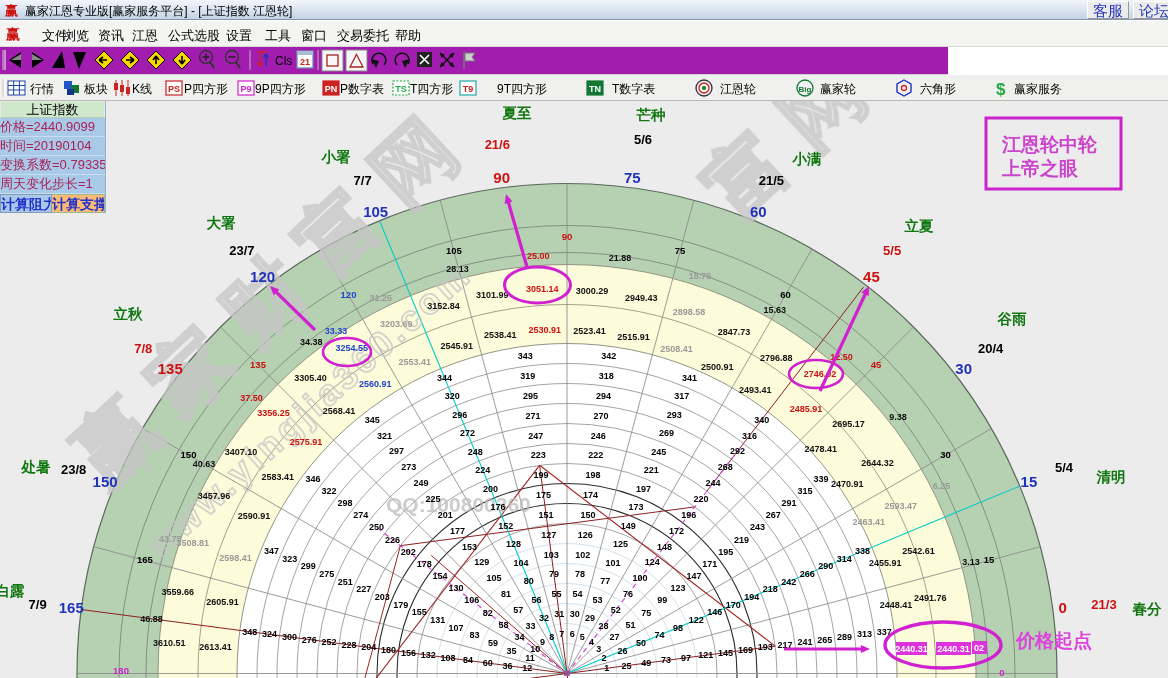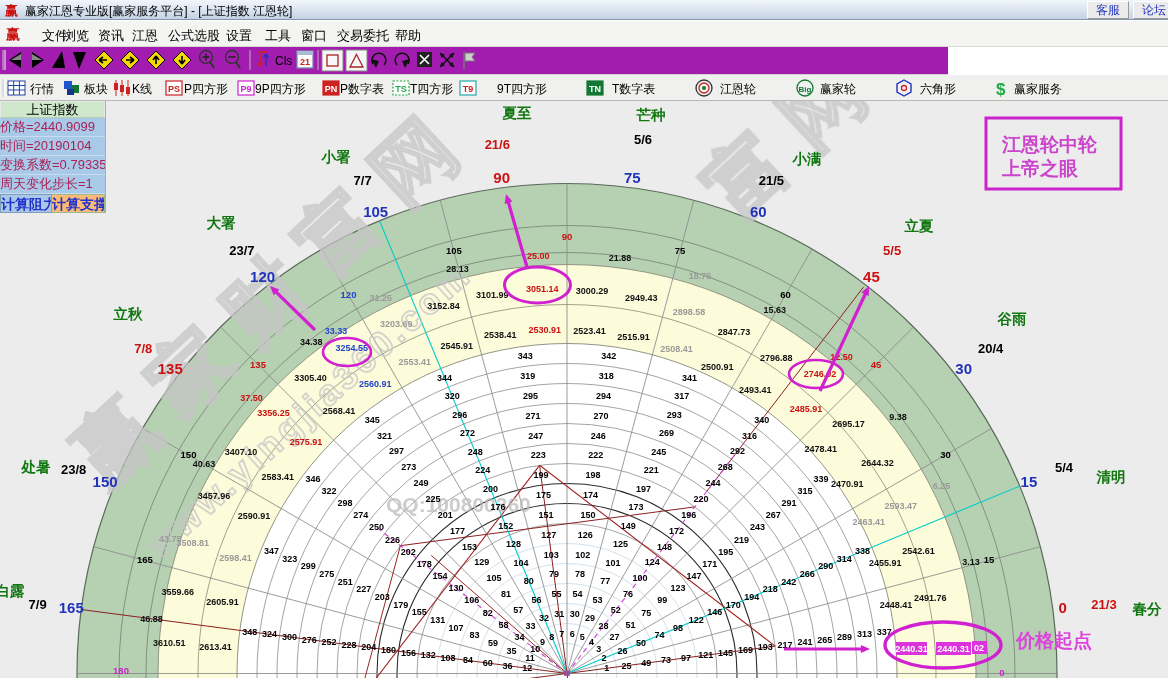--- a/index.html
+++ b/index.html
@@ -1,18 +1,18 @@
 <!DOCTYPE html>
 <html><head><meta charset="utf-8"><style>
 *{margin:0;padding:0;box-sizing:border-box}
 html,body{width:1168px;height:678px;overflow:hidden;font-family:"Liberation Sans",sans-serif}
 #titlebar{position:absolute;left:0;top:0;width:1168px;height:20px;background:linear-gradient(180deg,#f2f6fb 0%,#dde7f2 45%,#c4d2e4 100%);border-bottom:1px solid #8196ad;font-size:12px;color:#000}
 #title-logo{position:absolute;left:5px;top:2px;color:#cc1111;font-weight:bold;font-size:13px}
 #title-text{position:absolute;left:25px;top:3px;font-weight:normal}
-.tbtn{position:absolute;top:1px;width:42px;height:18px;background:#ebebeb;border:1px solid #999;border-top-color:#fff;border-left-color:#fff;color:#2233bb;font-size:12px;text-align:center;line-height:17px}
+.tbtn{position:absolute;top:1px;width:42px;height:18px;background:#ebebeb;border:1px solid #999;border-top-color:#fff;border-left-color:#fff;color:#2233bb;font-size:15px;text-align:center;line-height:17px}
 #menubar{position:absolute;left:0;top:21px;width:1168px;height:26px;background:#f4f4f2;border-bottom:1px solid #d8d8d4;font-size:13px;color:#000}
 #menu-logo{position:absolute;left:6px;top:5px;color:#cc1111;font-weight:bold;font-size:14px}
 #tb1{position:absolute;left:0;top:47px;width:948px;height:28px;background:#a21caf;border-bottom:1px solid #d0d0cc}
 #tb2{position:absolute;left:0;top:75px;width:1168px;height:26px;background:#f0f0ee;border-bottom:1px solid #b8b8b4;font-size:12px;color:#000}
 #chart{position:absolute;left:0;top:101px;width:1168px;height:577px;background:#ececec}
 #panel{position:absolute;left:0;top:0;width:106px;font-size:13px;border-right:1px solid #9ab0c6}
 .ph{height:17px;background:#cfe8cb;border:1px solid #e8e8e8;border-bottom:1px solid #b8ccb4;text-align:center;font-weight:normal;line-height:16px;color:#000}
 .pr{height:19px;background:#a9c9e9;border-bottom:1px solid #c8dcf0;color:#aa2255;font-weight:normal;line-height:18px;white-space:nowrap;overflow:hidden}
 .pbtns{height:19px}
 .pb1,.pb2{float:left;width:53px;height:19px;font-size:14px;color:#2233cc;text-align:center;line-height:18px;font-weight:bold;white-space:nowrap;overflow:hidden}

